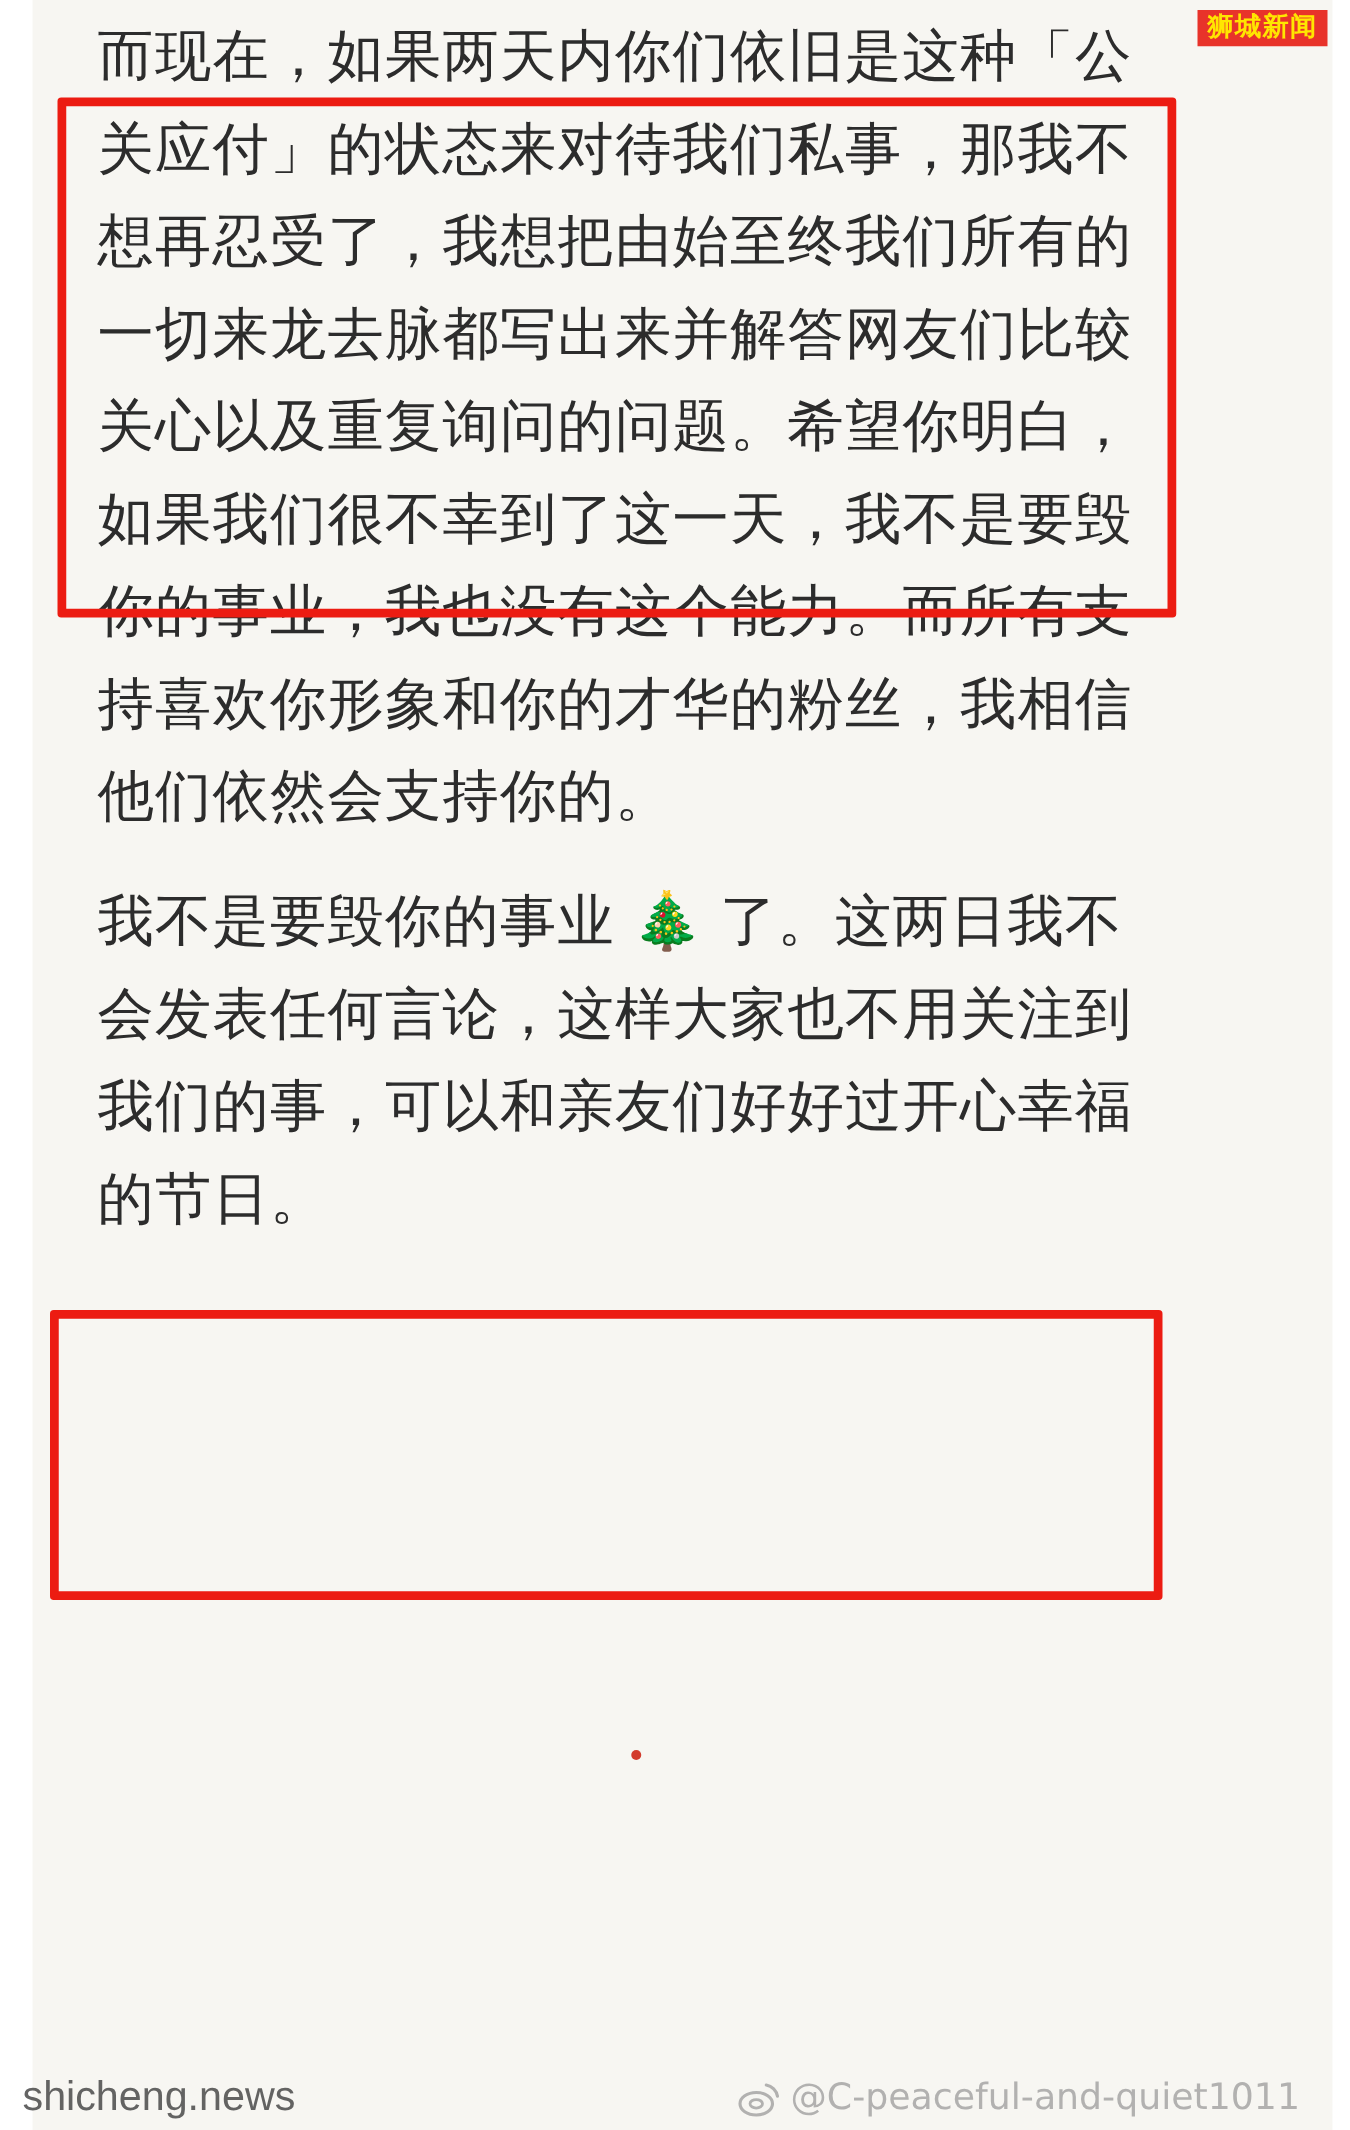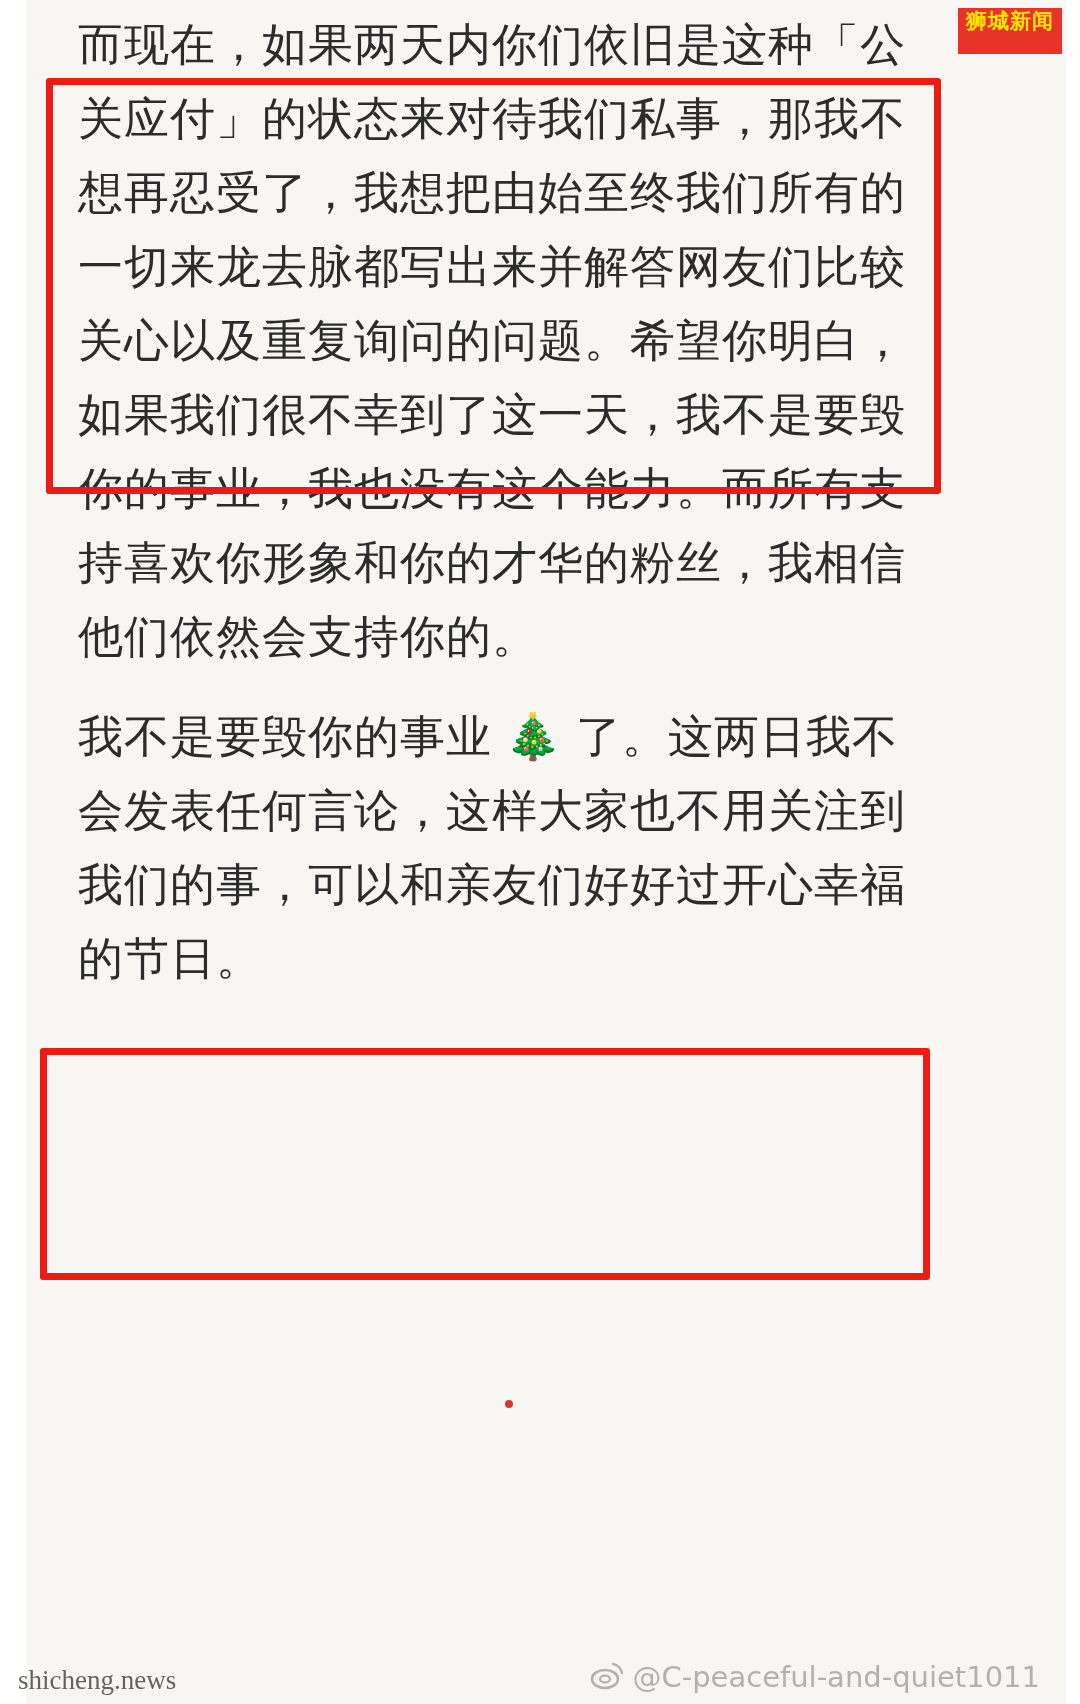--- a/index.html
+++ b/index.html
@@ -43,21 +43,21 @@
   
   .source-badge {
     position: absolute;
     top: 8px;
     right: 18px;
     background: #e8332a;
     color: #ffe600;
     font-size: 21px;
     font-weight: bold;
     letter-spacing: 1px;
-    padding: 3px 8px 22px 8px;
+    padding: 3px 8px 5px 8px;
     line-height: 1;
     font-family: "DejaVu Sans", sans-serif;
   }
 
   
   .text-block {
     position: absolute;
     left: 78px;
     width: 850px;
     color: #2c2c2c;
@@ -106,32 +106,32 @@
     border-radius: 50%;
     background: #d23b2c;
   }
 
   
   .watermark-left {
     position: absolute;
     left: 18px;
     bottom: 8px;
     color: #4a4a4a;
-    font-size: 27px;
-    font-family: Liberation Serif, serif;
+    font-size: 33px;
+    font-family: Liberation Sans, sans-serif;
     opacity: 0.85;
   }
 
   
   .watermark-handle {
     position: absolute;
     right: 40px;
     bottom: 10px;
     display: flex;
-    align-items: flex-start;
+    align-items: flex-end;
     gap: 8px;
     color: #9b9b9b;
     font-size: 29px;
     font-family: "DejaVu Sans", sans-serif;
     opacity: 0.75;
   }
   .weibo-eye {
     width: 34px;
     height: 30px;
     position: relative;

